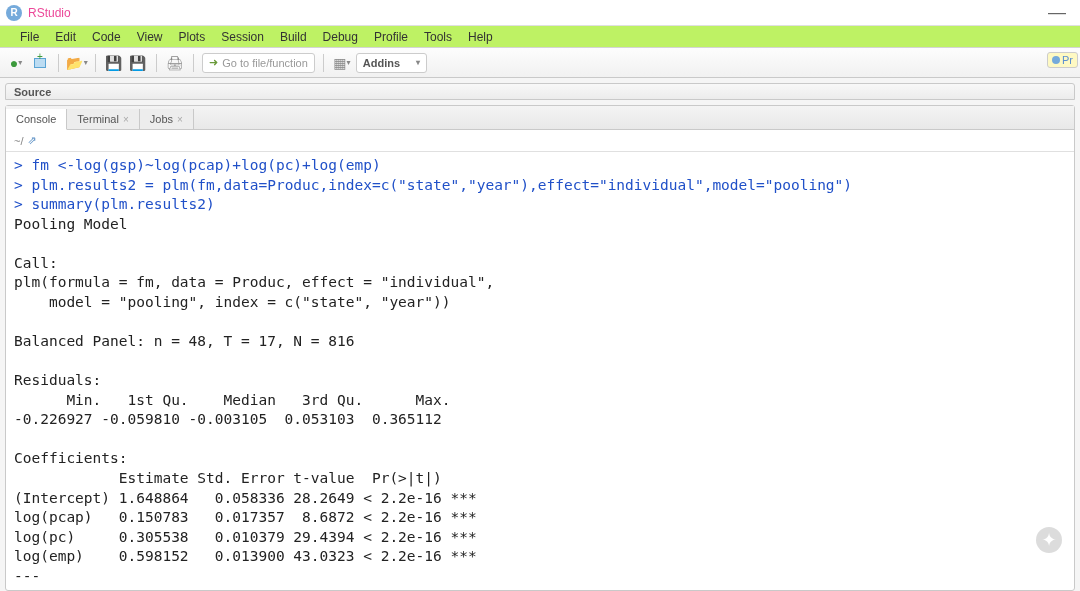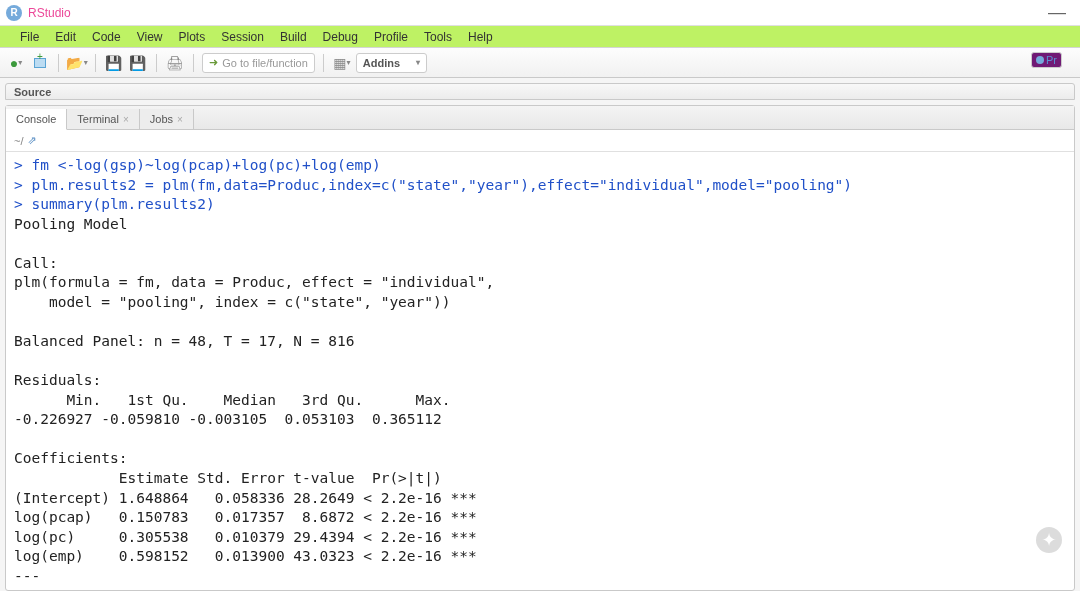--- a/index.html
+++ b/index.html
@@ -128,21 +128,21 @@
 .cmd { color: #2050c8; }
 .out { color: #222; }
 .watermark {
   position: absolute;
   right: 18px; bottom: 38px;
   display: flex; align-items: center; gap: 8px;
   color: #c8c8c8;
   font-size: 18px;
 }
 .watermark .circ { width: 26px; height: 26px; border-radius: 50%; background: #dcdcdc; display:flex;align-items:center;justify-content:center; color:#fff;}
-.right-badge { position:absolute; right:18px; top:52px; background:#701a75; border:1px solid #ccc; border-radius:3px; padding:1px 4px; font-size:11px; color:#5b8fd0;}
+.right-badge { position:absolute; right:2px; top:52px; background:#fef9c3; border:1px solid #ccc; border-radius:3px; padding:1px 4px; font-size:11px; color:#5b8fd0;}
 .right-badge .dot{display:inline-block;width:8px;height:8px;background:#75aadb;border-radius:50%;margin-right:2px;}
 </style>
 </head>
 <body>
 
 <div class="titlebar">
   <div class="logo">R</div>
   <div class="title">RStudio</div>
   <div class="min">—</div>
 </div>

